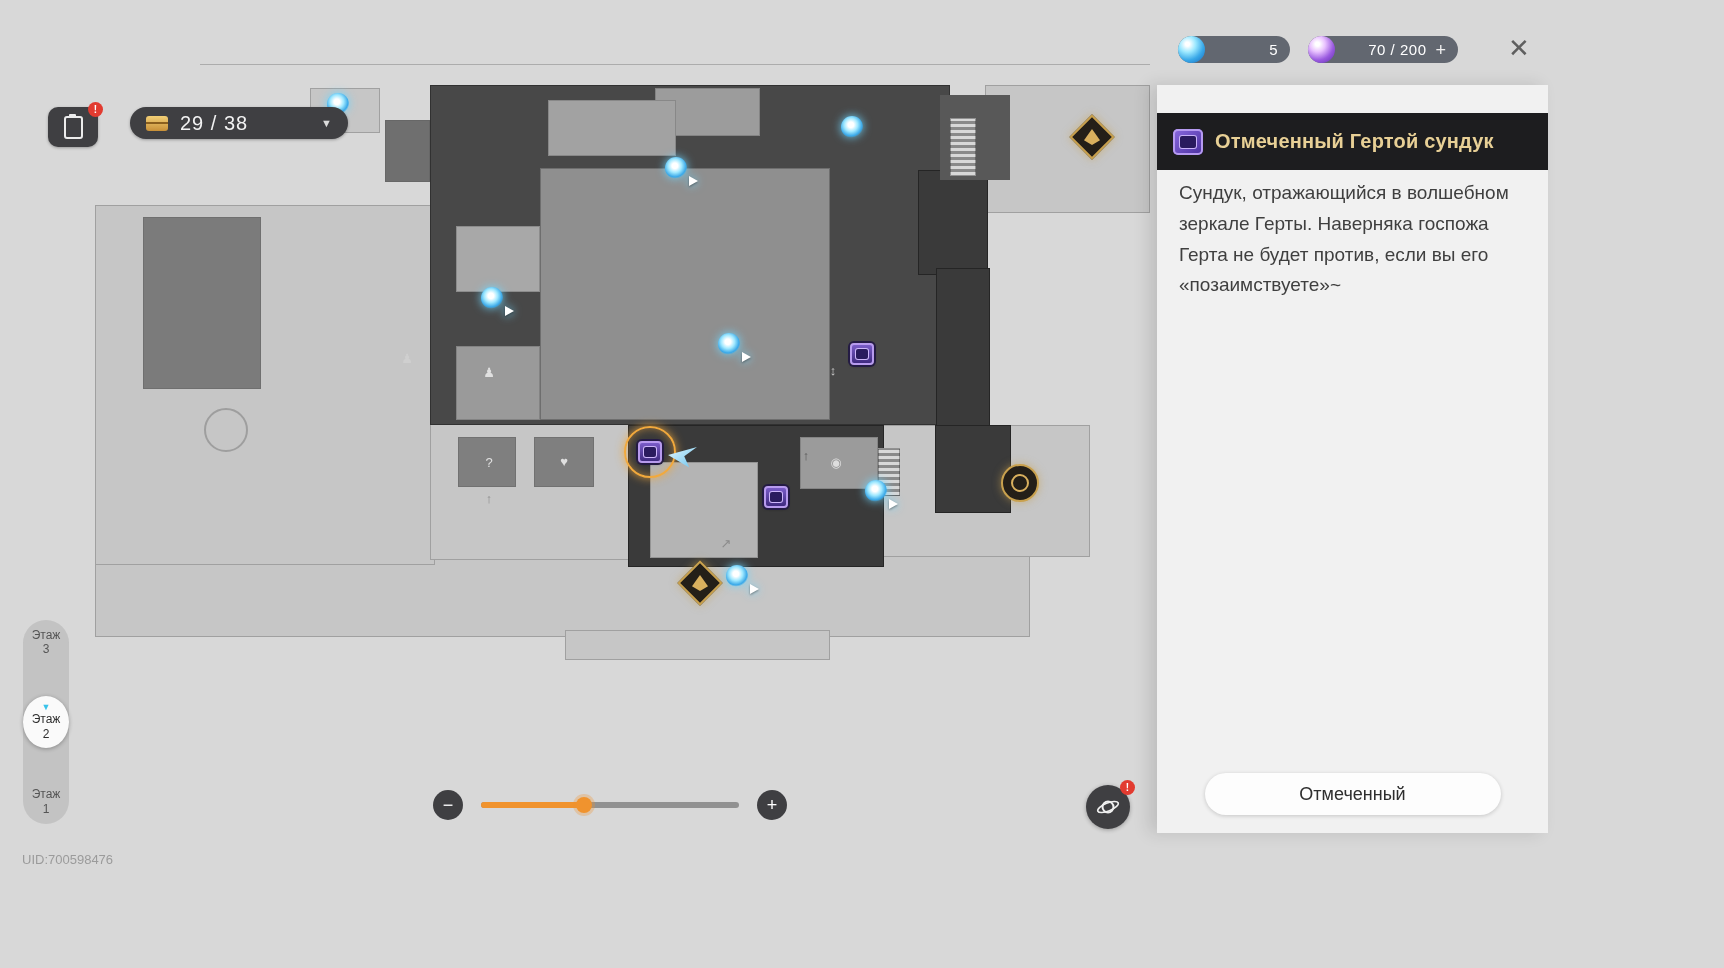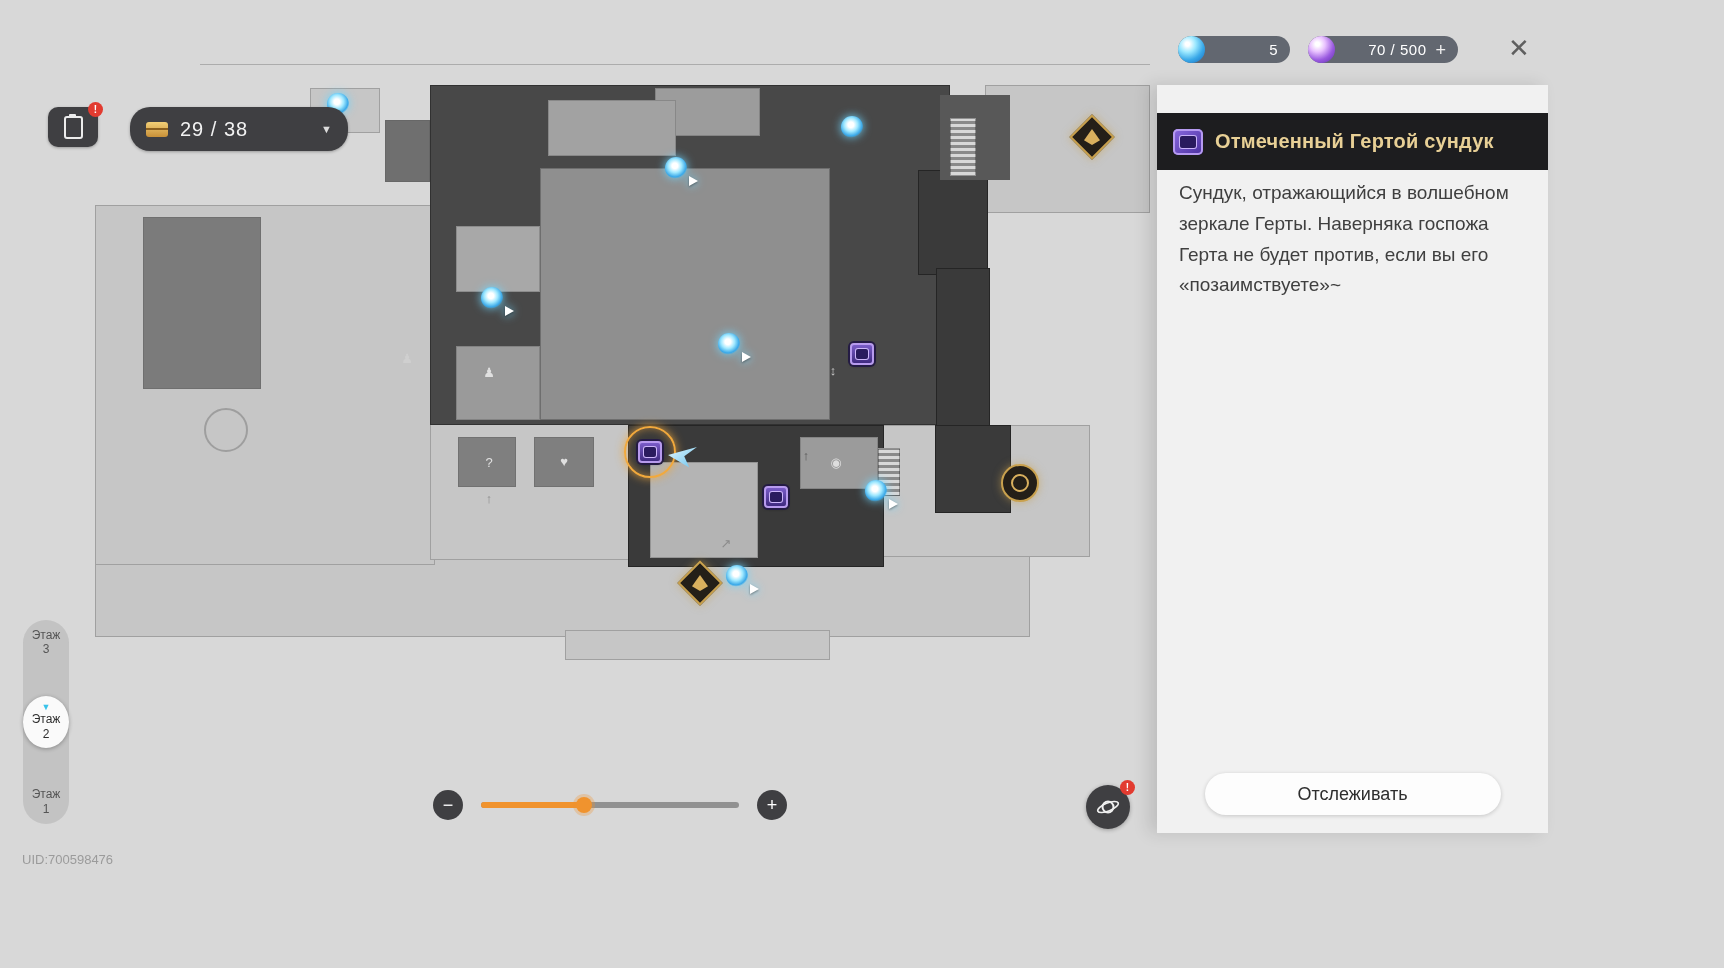--- a/index.html
+++ b/index.html
@@ -62,21 +62,21 @@
   .close-x{position:absolute;left:1508px;top:33px;font-size:26px;color:#5f5f5f;cursor:pointer;}
 
   
   .sq-btn{position:absolute;left:48px;top:107px;width:50px;height:40px;border-radius:10px;
     background:#3f3f42;display:flex;align-items:center;justify-content:center;cursor:pointer;
     box-shadow:0 1px 3px rgba(0,0,0,.3);}
   .clip{width:15px;height:19px;border:2px solid #ececec;border-radius:3px;position:relative;}
   .clip::before{content:'';position:absolute;left:3px;top:-4px;width:7px;height:3px;background:#ececec;border-radius:1px;}
   .badge{position:absolute;top:-5px;right:-5px;min-width:15px;height:15px;border-radius:50%;
     background:#e23b30;color:#fff;font-size:10px;line-height:15px;text-align:center;font-weight:bold;}
-  .chest-pill{position:absolute;left:130px;top:107px;width:218px;height:44px;border-radius:20px;
+  .chest-pill{position:absolute;left:130px;top:107px;width:218px;height:32px;border-radius:20px;
     background:#3f3f42;display:flex;align-items:center;padding:0 16px;box-sizing:border-box;
     color:#f2f2f2;cursor:pointer;box-shadow:0 1px 3px rgba(0,0,0,.3);}
   .chesticon{width:22px;height:15px;border-radius:3px;background:linear-gradient(#f2cf76,#c89038);
     position:relative;margin-right:12px;}
   .chesticon::after{content:'';position:absolute;left:0;right:0;top:6px;height:2px;background:#8a5f1e;}
   .chest-pill .cnt{font-size:20px;letter-spacing:1px;}
   .chest-pill .arrow{margin-left:auto;font-size:11px;color:#dcdcdc;}
 
   
   .floors{position:absolute;left:23px;top:620px;width:46px;height:204px;border-radius:23px;
@@ -197,21 +197,21 @@
     </div>
 
   <div class="hdr-line"></div>
 
   <div class="pill" style="left:1178px;top:36px;width:112px;">
     <span class="orb cyan"></span>
     <span class="val">5</span>
   </div>
   <div class="pill" style="left:1308px;top:36px;width:150px;">
     <span class="orb purple"></span>
-    <span class="val">70 / 500</span>
+    <span class="val">70 / 200</span>
     <span class="plus">+</span>
   </div>
   <div class="close-x">✕</div>
 
   <div class="sq-btn">
     <span class="clip"></span>
     <span class="badge">!</span>
   </div>
   <div class="chest-pill">
     <span class="chesticon"></span>
@@ -243,21 +243,21 @@
     </div>
     <div class="zbtn plus">+</div>
   </div>
 
   <div class="panel">
     <div class="panel-band">
       <span class="panelchest"></span>
       <span class="panel-title">Отмеченный Гертой сундук</span>
     </div>
     <div class="panel-desc">Сундук, отражающийся в волшебном зеркале Герты. Наверняка госпожа Герта не будет против, если вы его «позаимствуете»~</div>
-    <button class="track-btn">Отслеживать</button>
+    <button class="track-btn">Отмеченный</button>
   </div>
 
   <div class="rocket-btn">
     <svg width="26" height="26" viewBox="0 0 26 26">
       <circle cx="13" cy="13" r="5.5" stroke="#f0f0f0" stroke-width="2" fill="none"></circle>
       <ellipse cx="13" cy="13" rx="11" ry="4" stroke="#f0f0f0" stroke-width="1.6" fill="none" transform="rotate(-22 13 13)"></ellipse>
     </svg>
     <span class="badge">!</span>
   </div>
 

